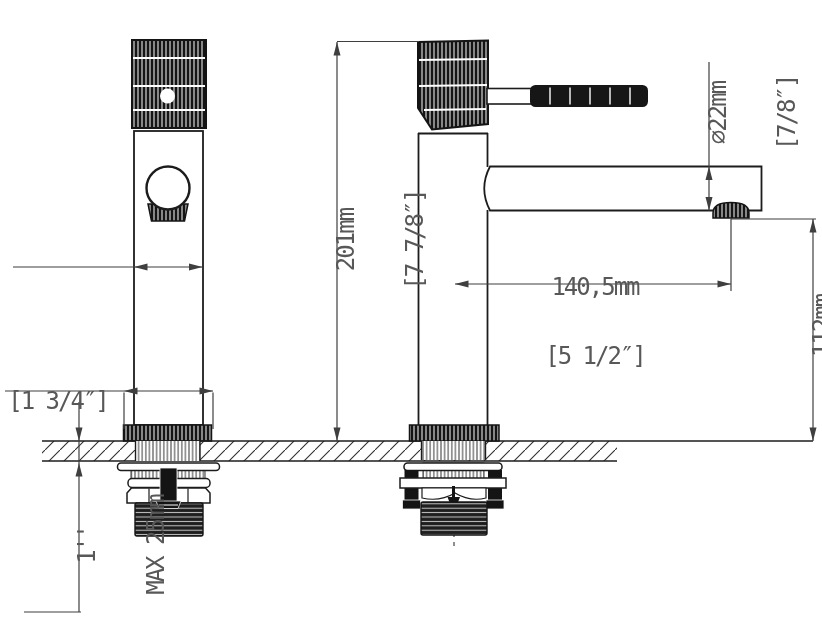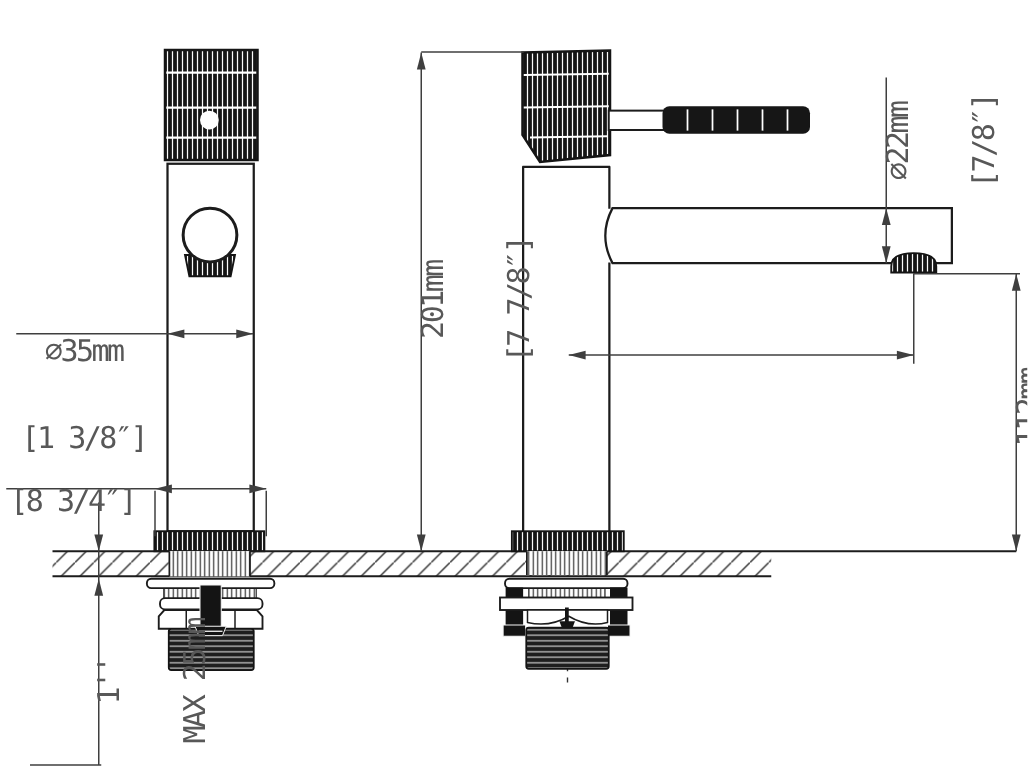--- a/index.html
+++ b/index.html
@@ -186,40 +186,38 @@
 
     <g>
       <line x1="79" y1="402" x2="79" y2="612"></line>
       <polygon points="79,441 75.5,427.5 82.5,427.5" stroke="none"></polygon>
       <polygon points="79,463 75.5,476.5 82.5,476.5" stroke="none"></polygon>
       <line x1="24" y1="612" x2="81" y2="612"></line>
     </g>
   </g>
 </svg>
 
-<div class="dim-label" style="left:10px; top:224px; width:114px;">
-  <div>∅35mm</div>
-  <div>[1 3/8″]</div>
-</div>
 
 <div class="dim-label" style="left:2px; top:344px; width:112px;">
-  <div>[8 3/4″]</div>
+  <div>[1 3/4″]</div>
 </div>
 
 <div class="dim-label rot" style="left:256px; top:217px; width:112px; height:46px;">
   <div>201mm</div>
   <div>[7 7/8″]</div>
 </div>
 
 <div class="dim-label rot" style="left:639px; top:90px; width:90px; height:46px;">
   <div>∅22mm</div>
   <div>[7/8″]</div>
 </div>
 
 <div class="dim-label" style="left:533px; top:230px; width:124px;">
+  <div>140,5mm</div>
+  <div>[5 1/2″]</div>
 </div>
 
 <div class="dim-label rot" style="left:729px; top:303px; width:118px; height:46px;">
   <div>112mm</div>
   
 </div>
 
 <div class="dim-label rot" style="left:-14px; top:522px; width:134px; height:46px;">
   <div>1''</div>
   <div>MAX 25mm</div>

